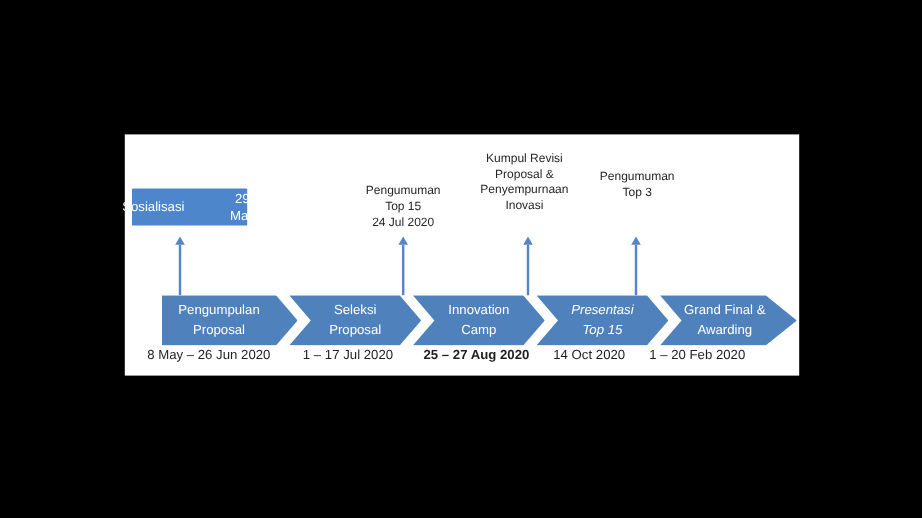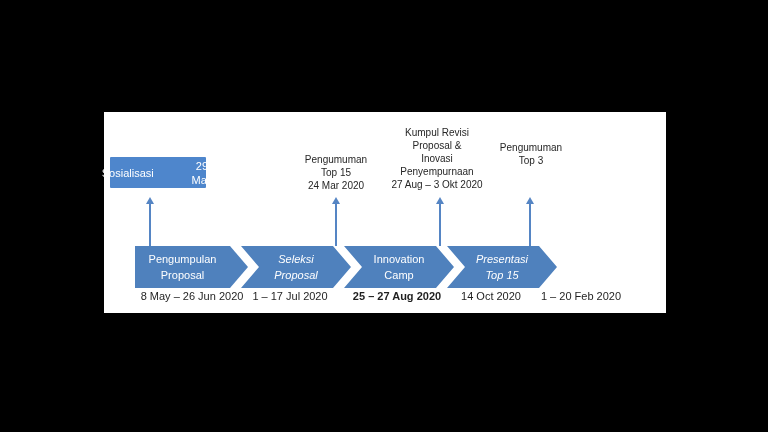--- a/index.html
+++ b/index.html
@@ -73,65 +73,64 @@
   }
   .stage-1 {
     left: 31px; width: 113px;
     padding-right: 18px;
     clip-path: polygon(0 0, calc(100% - 18px) 0, 100% 50%, calc(100% - 18px) 100%, 0 100%);
   }
   .stage-mid {
     padding-left: 18px; padding-right: 18px;
     clip-path: polygon(0 0, calc(100% - 18px) 0, 100% 50%, calc(100% - 18px) 100%, 0 100%, 18px 50%);
   }
-  .stage-2 { left: 137px; width: 110px; font-style: italic; }
+  .stage-2 { left: 137px; width: 110px; }
   .stage-3 { left: 240px; width: 110px; }
   .stage-4 { left: 343px; width: 110px; font-style: italic; }
   .stage-5 {
     left: 446px; width: 114px;
     padding-left: 18px; padding-right: 24px;
     clip-path: polygon(0 0, calc(100% - 26px) 0, 100% 50%, calc(100% - 26px) 100%, 0 100%, 18px 50%);
   }
 
   
   .stage-date {
     position: absolute; top: 177px;
     width: 140px;
     text-align: center;
     font-size: 11px; line-height: 14px;
     color: #1f1f1f;
   }
-  .date-1 { left: 0px; padding-left: 18px; }
+  .date-1 { left: 0px; }
   .date-2 { left: 116px; }
   .date-3 { left: 223px; font-weight: bold; }
   .date-4 { left: 317px; }
   .date-5 { left: 407px; }
 </style>
 </head>
 <body>
 
 <div class="stage-root">
   <div class="panel">
 
     <div class="milestone-box">
       <span>Sosialisasi</span>
       <span>8 – 29 May 2020</span>
     </div>
 
     <div class="ann ann-top15">
       <div>Pengumuman</div>
       <div>Top 15</div>
-      <div>24 Mar 2020</div>
+      <div>24 Jul 2020</div>
     </div>
     <div class="ann ann-kumpul">
       <div>Kumpul Revisi</div>
       <div>Proposal &amp;</div>
+      <div>Penyempurnaan</div>
       <div>Inovasi</div>
-      <div>Penyempurnaan</div>
-      <div>27 Aug – 3 Okt 2020</div>
     </div>
     <div class="ann ann-top3">
       <div>Pengumuman</div>
       <div>Top 3</div>
     </div>
 
     <div class="v-arrow arrow-1">
       <span class="head"></span>
       <span class="shaft"></span>
     </div>
@@ -157,20 +156,24 @@
       <span>Proposal</span>
     </div>
     <div class="stage stage-mid stage-3">
       <span>Innovation</span>
       <span>Camp</span>
     </div>
     <div class="stage stage-mid stage-4">
       <span>Presentasi</span>
       <span>Top 15</span>
     </div>
+    <div class="stage stage-5">
+      <span>Grand Final &amp;</span>
+      <span>Awarding</span>
+    </div>
 
     <div class="stage-date date-1">8 May – 26 Jun 2020</div>
     <div class="stage-date date-2">1 – 17 Jul 2020</div>
     <div class="stage-date date-3">25 – 27 Aug 2020</div>
     <div class="stage-date date-4">14 Oct 2020</div>
     <div class="stage-date date-5">1 – 20 Feb 2020</div>
 
   </div>
 </div>
 

